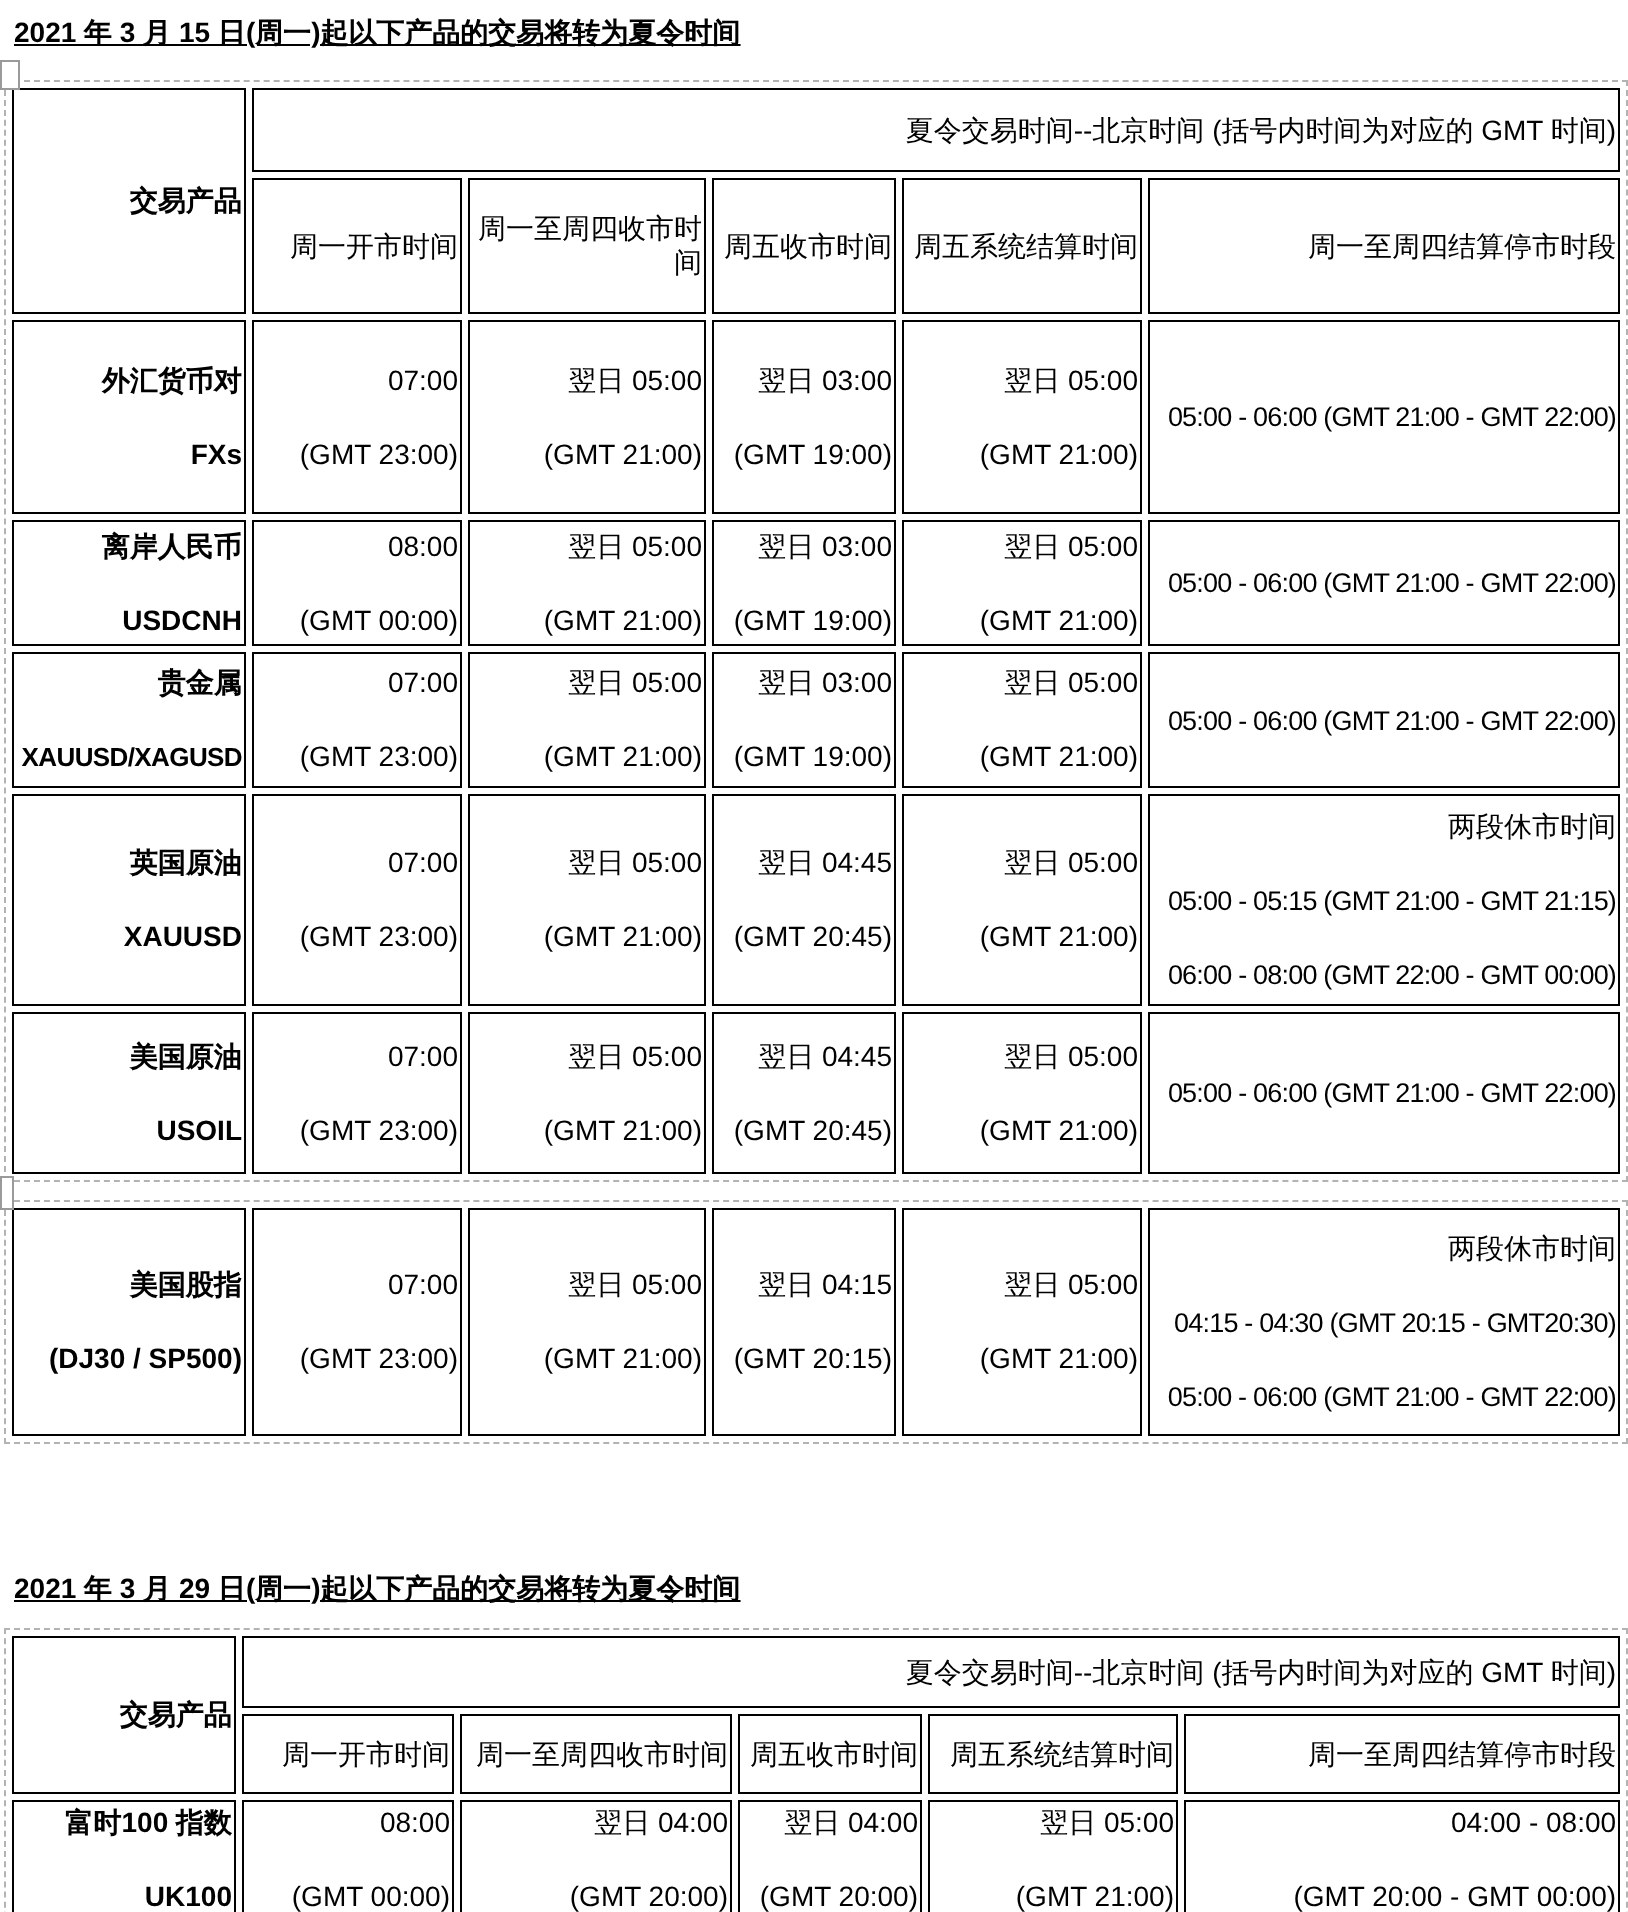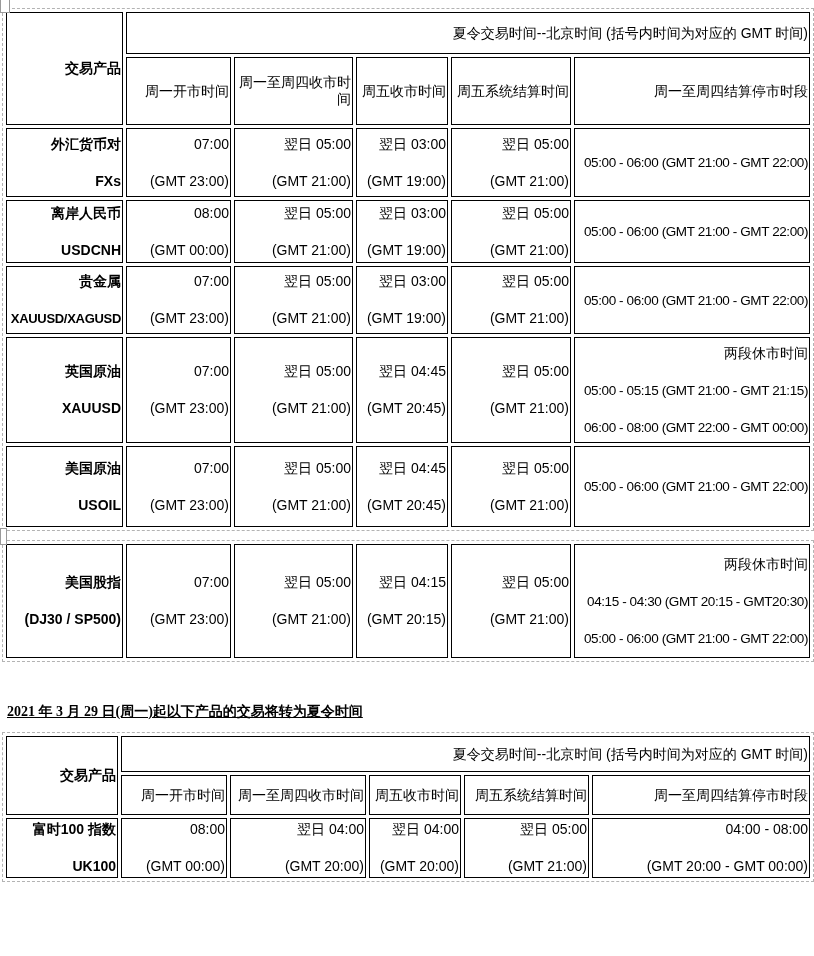--- a/index.html
+++ b/index.html
@@ -12,21 +12,21 @@
   }
   .doc { width: 814px; padding-top: 8px; position: relative; }
 
   .title {
     font-size: 14px;
     font-weight: bold;
     text-decoration: underline;
     line-height: 16px;
     margin: 0 0 16px 7px;
   }
-  .title2 { margin-top: 42px; margin-bottom: 12px; font-family: Liberation Serif, serif; }
+  .title2 { margin-top: 64px; margin-bottom: 12px; }
 
   .tblwrap { position: relative; margin-left: 2px; width: 810px; }
   .wrap2 { margin-top: 9px; }
 
   table.t {
     border-collapse: separate;
     border-spacing: 3px;
     border: 1px dashed #b3b3b3;
     table-layout: fixed;
     width: 810px;
@@ -54,20 +54,21 @@
     background: #ffffff;
   }
   .h1 { left: -2px; top: -10px; width: 8px; height: 13px; }
   .h2 { left: -2px; top: -12px; width: 5px; height: 15px; }
 </style>
 </head>
 <body>
 
 <div class="doc">
 
+  <div class="title">2021 年 3 月 15 日(周一)起以下产品的交易将转为夏令时间</div>
 
   <div class="tblwrap">
     <div class="handle h1"></div>
     <table class="t">
       <colgroup>
         <col style="width:117px">
           <col style="width:105px">
           <col style="width:119px">
         <col style="width:92px">
           <col style="width:120px">
@@ -79,21 +80,21 @@
         <td colspan="5">夏令交易时间--北京时间 (括号内时间为对应的 GMT 时间)</td>
       </tr>
       <tr style="height:68px">
         <td>周一开市时间</td>
         <td>周一至周四收市时间</td>
         <td>周五收市时间</td>
         <td>周五系统结算时间</td>
         <td>周一至周四结算停市时段</td>
       </tr>
 
-      <tr style="height:69px">
+      <tr style="height:97px">
         <td class="prod">
           <p>外汇货币对</p>
           <p>FXs</p>
         </td>
         <td>
           <p>07:00</p>
           <p>(GMT 23:00)</p>
         </td>
         <td>
           <p>翌日 05:00</p>

